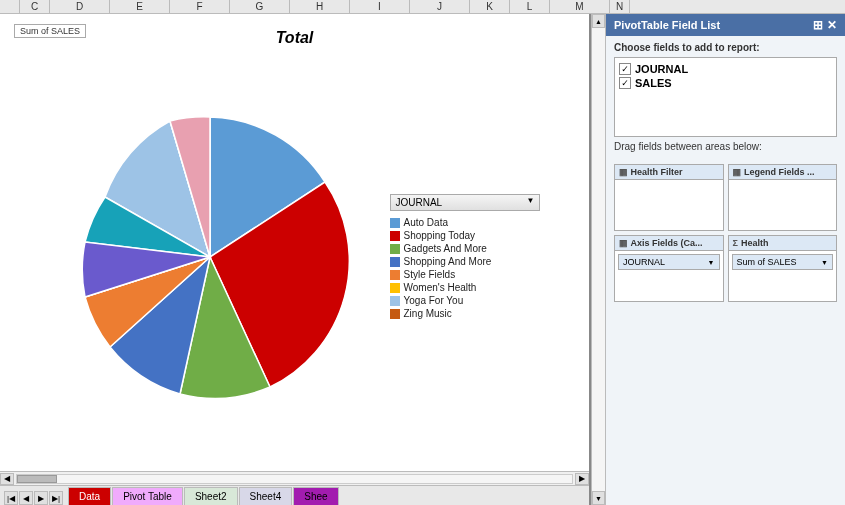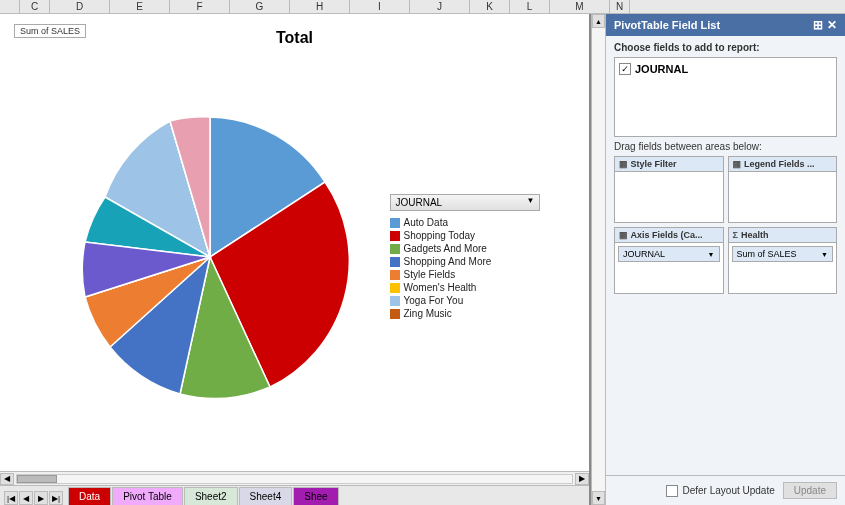--- a/index.html
+++ b/index.html
@@ -66,20 +66,21 @@
       z-index: 10;
     }
 
     .chart-title {
       text-align: center;
       font-size: 16px;
       font-weight: bold;
       margin-top: 5px;
       margin-bottom: 5px;
       color: #000;
+      font-style: italic;
     }
 
     .chart-body {
       display: flex;
       align-items: center;
       justify-content: center;
       flex: 1;
       gap: 20px;
     }
 
@@ -252,21 +253,21 @@
       font-size: 11px;
       font-weight: bold;
     }
 
     .pivot-areas {
       padding: 0 8px;
     }
     .pivot-areas-label {
       font-size: 10px;
       color: #333;
-      margin-bottom: 4px;
+      margin-bottom: 12px;
     }
 
     .areas-grid {
       display: grid;
       grid-template-columns: 1fr 1fr;
       gap: 4px;
     }
     .area-box {
       border: 1px solid #aaa;
       background: #fff;
@@ -494,31 +495,35 @@
       </div>
     </div>
 
     <div class="pivot-section">
       <div class="pivot-section-label">Choose fields to add to report:</div>
       <div class="field-list">
         <div class="field-item">
           <div class="field-checkbox checked"></div>
           <span class="field-label">JOURNAL</span>
         </div>
+        <div class="field-item">
+          <div class="field-checkbox checked"></div>
+          <span class="field-label">SALES</span>
+        </div>
       </div>
     </div>
 
     <div class="pivot-areas">
       <div class="pivot-areas-label">Drag fields between areas below:</div>
       <div class="areas-grid">
 
         <div class="area-box">
           <div class="area-box-header">
             <span class="area-box-icon">▦</span>
-            <span>Style Filter</span>
+            <span>Health Filter</span>
           </div>
           <div class="area-box-body"></div>
         </div>
 
         <div class="area-box">
           <div class="area-box-header">
             <span class="area-box-icon">▦</span>
             <span>Legend Fields ...</span>
           </div>
           <div class="area-box-body"></div>
@@ -546,21 +551,14 @@
             <div class="area-field-tag">
               <span>Sum of SALES</span>
               <span class="dropdown-arrow">▼</span>
             </div>
           </div>
         </div>
 
       </div>
     </div>
 
-    <div class="pivot-footer">
-      <div class="defer-label">
-        <div class="defer-checkbox"></div>
-        <span>Defer Layout Update</span>
-      </div>
-      <button class="update-btn">Update</button>
-    </div>
   </div>
 </div>
 
 </body></html>

